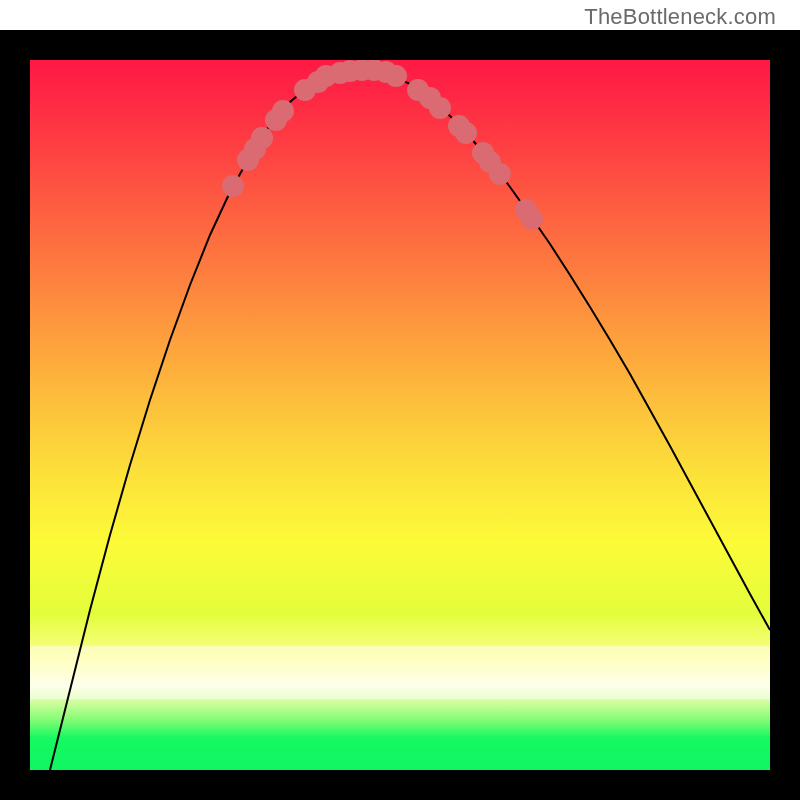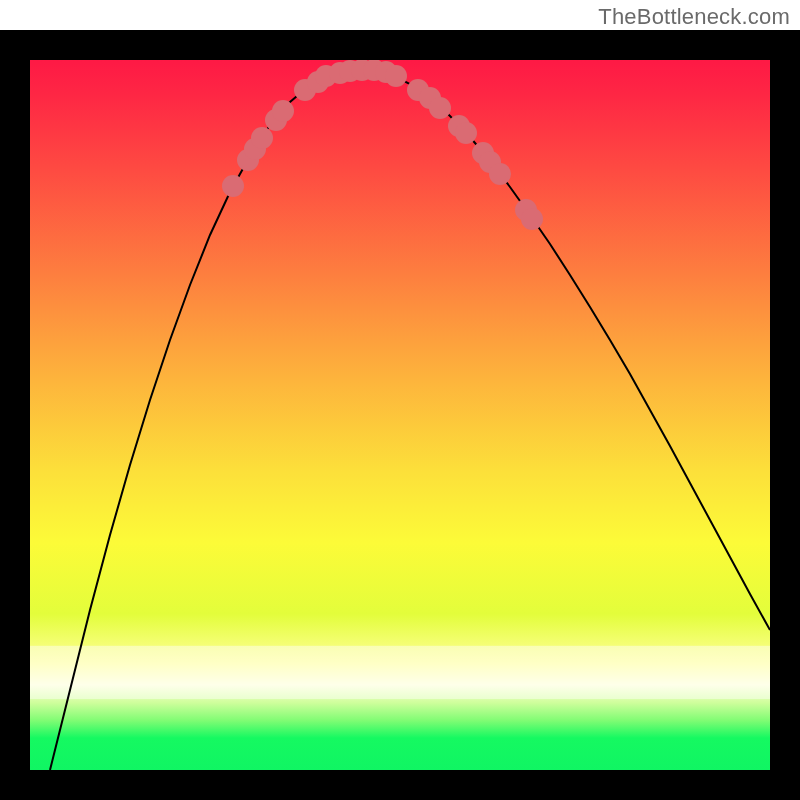--- a/index.html
+++ b/index.html
@@ -8,21 +8,21 @@
     background: #fff;
     width: 800px;
     height: 800px;
     position: relative;
     overflow: hidden;
     font-family: Arial, Helvetica, sans-serif;
   }
   .watermark {
     position: absolute;
     top: 4px;
-    right: 10px;
+    right: 24px;
     color: #6a6a6a;
     font-size: 22px;
     font-weight: 500;
     letter-spacing: 0.2px;
     z-index: 10;
   }
   .frame {
     position: absolute;
     left: 0;
     top: 30px;

